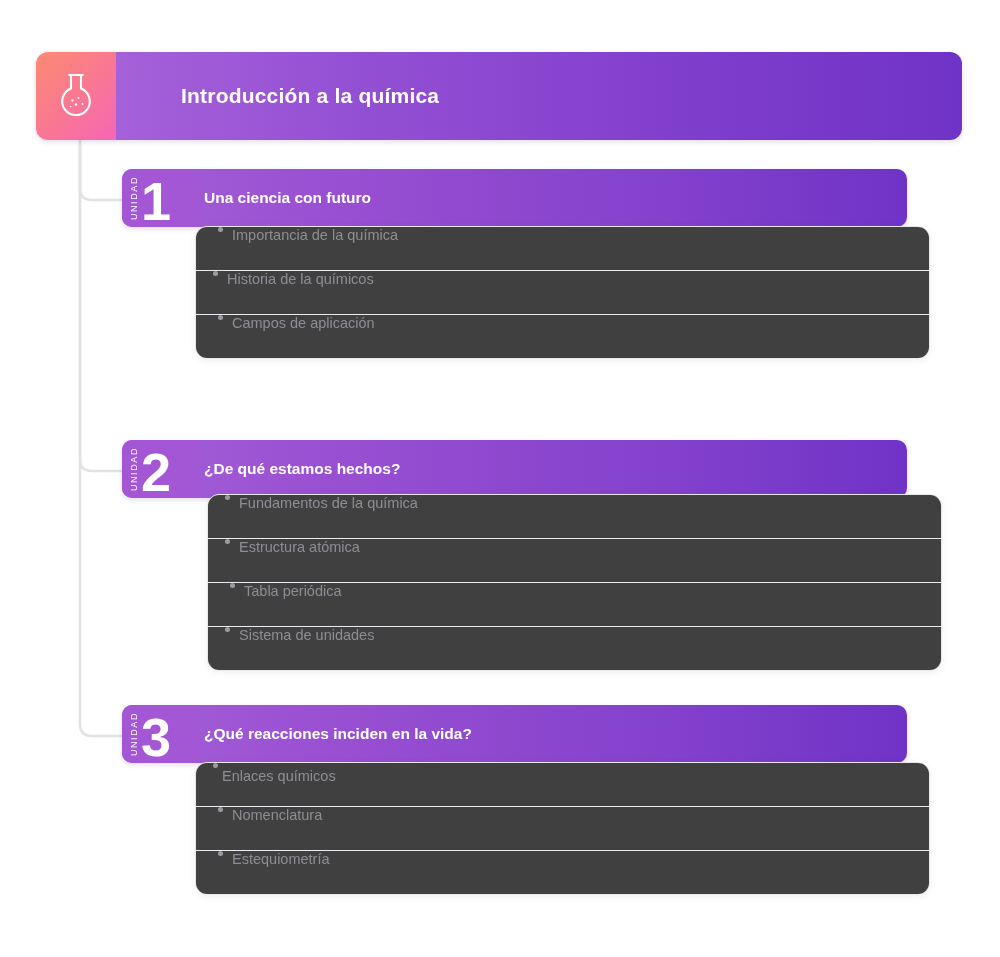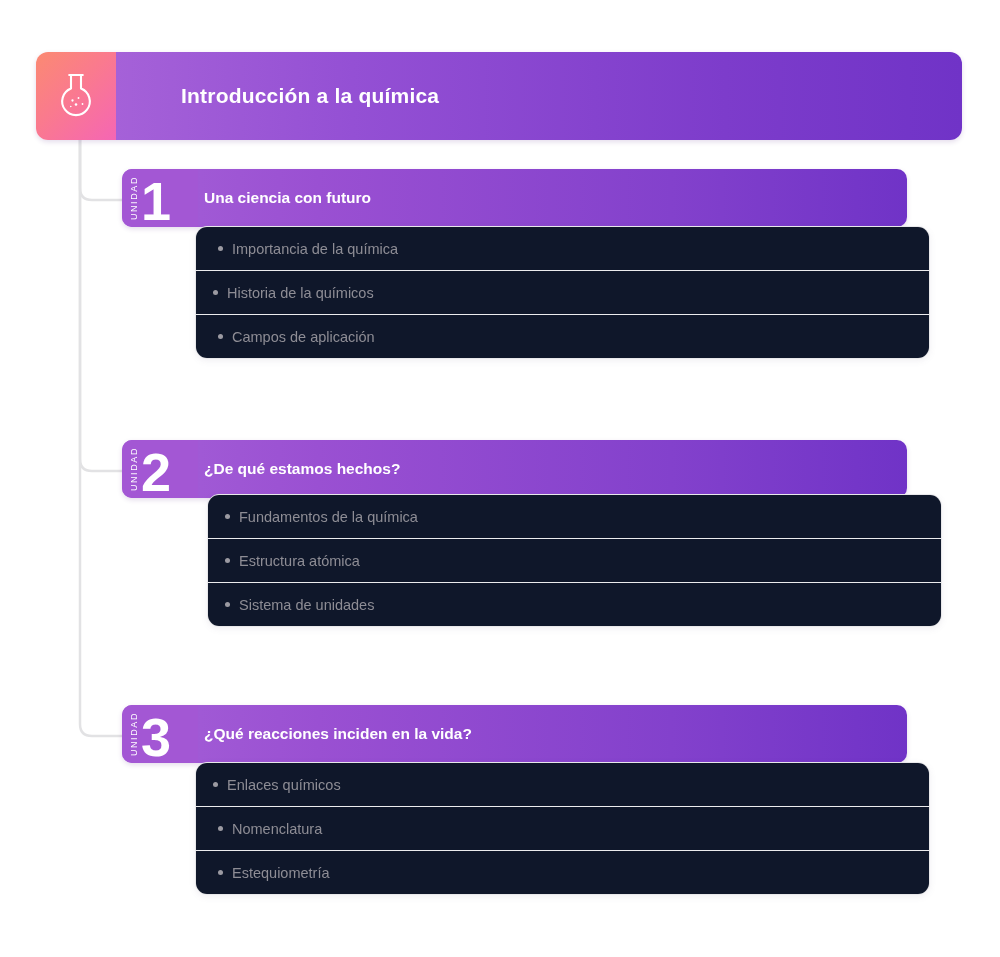--- a/index.html
+++ b/index.html
@@ -126,23 +126,23 @@
     left: 195px;
     background: #ffffff;
     border: 1px solid #e8e8ea;
     border-radius: 12px;
     box-shadow: 0 2px 6px rgba(120, 110, 140, 0.10);
     overflow: hidden;
   }
   .topic-row {
     height: 43px;
     display: flex;
-    align-items: center;
+    align-items: flex-start;
     border-bottom: 1px solid #ececee;
-    background: #0f172a;
+    background: #404040;
   }
   .topic-row:last-child {
     border-bottom: none;
   }
   .topic-bullet {
     width: 5px;
     height: 5px;
     border-radius: 50%;
     background: #9b9aa2;
     flex: 0 0 5px;
@@ -220,39 +220,43 @@
 
     <div class="topic-card" style="top:494px; width:733px;margin-left:12px;">
       <div class="topic-row" style="padding-left:17px;">
         <span class="topic-bullet"></span>
         <span class="topic-label">Fundamentos de la química</span>
       </div>
       <div class="topic-row" style="padding-left:17px;">
         <span class="topic-bullet"></span>
         <span class="topic-label">Estructura atómica</span>
       </div>
+      <div class="topic-row" style="padding-left:22px;">
+        <span class="topic-bullet"></span>
+        <span class="topic-label">Tabla periódica</span>
+      </div>
       <div class="topic-row" style="padding-left:17px;">
         <span class="topic-bullet"></span>
         <span class="topic-label">Sistema de unidades</span>
       </div>
     </div>
   </div>
 
   <div class="unit" style="left:0; top:0; width:1000px; height:0;">
 
     <div class="unit-header" style="left:122px; top:705px; width:785px;">
       <div class="unit-badge">
         <div class="unit-badge-word">UNIDAD</div>
         <div class="unit-badge-number">3</div>
       </div>
       <div class="unit-title">¿Qué reacciones inciden en la vida?</div>
     </div>
 
     <div class="topic-card" style="top:762px; width:733px;">
-      <div class="topic-row" style="padding-left:17px;">
+      <div class="topic-row" style="padding-left:17px;flex-direction:column;">
         <span class="topic-bullet"></span>
         <span class="topic-label">Enlaces químicos</span>
       </div>
       <div class="topic-row" style="padding-left:22px;">
         <span class="topic-bullet"></span>
         <span class="topic-label">Nomenclatura</span>
       </div>
       <div class="topic-row" style="padding-left:22px;">
         <span class="topic-bullet"></span>
         <span class="topic-label">Estequiometría</span>

